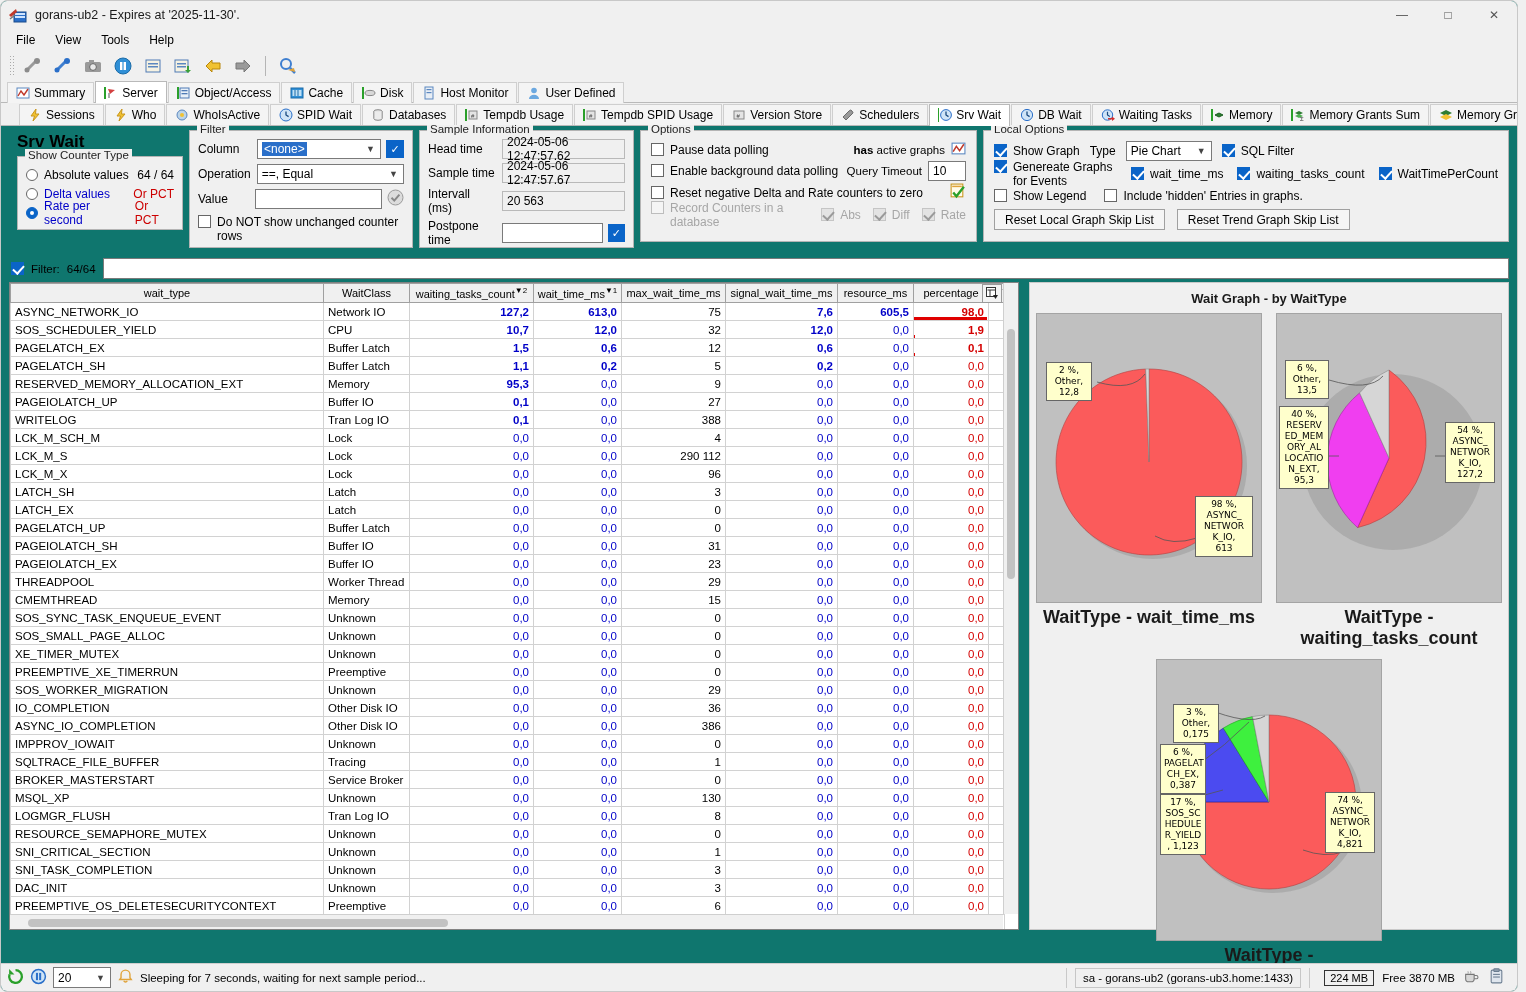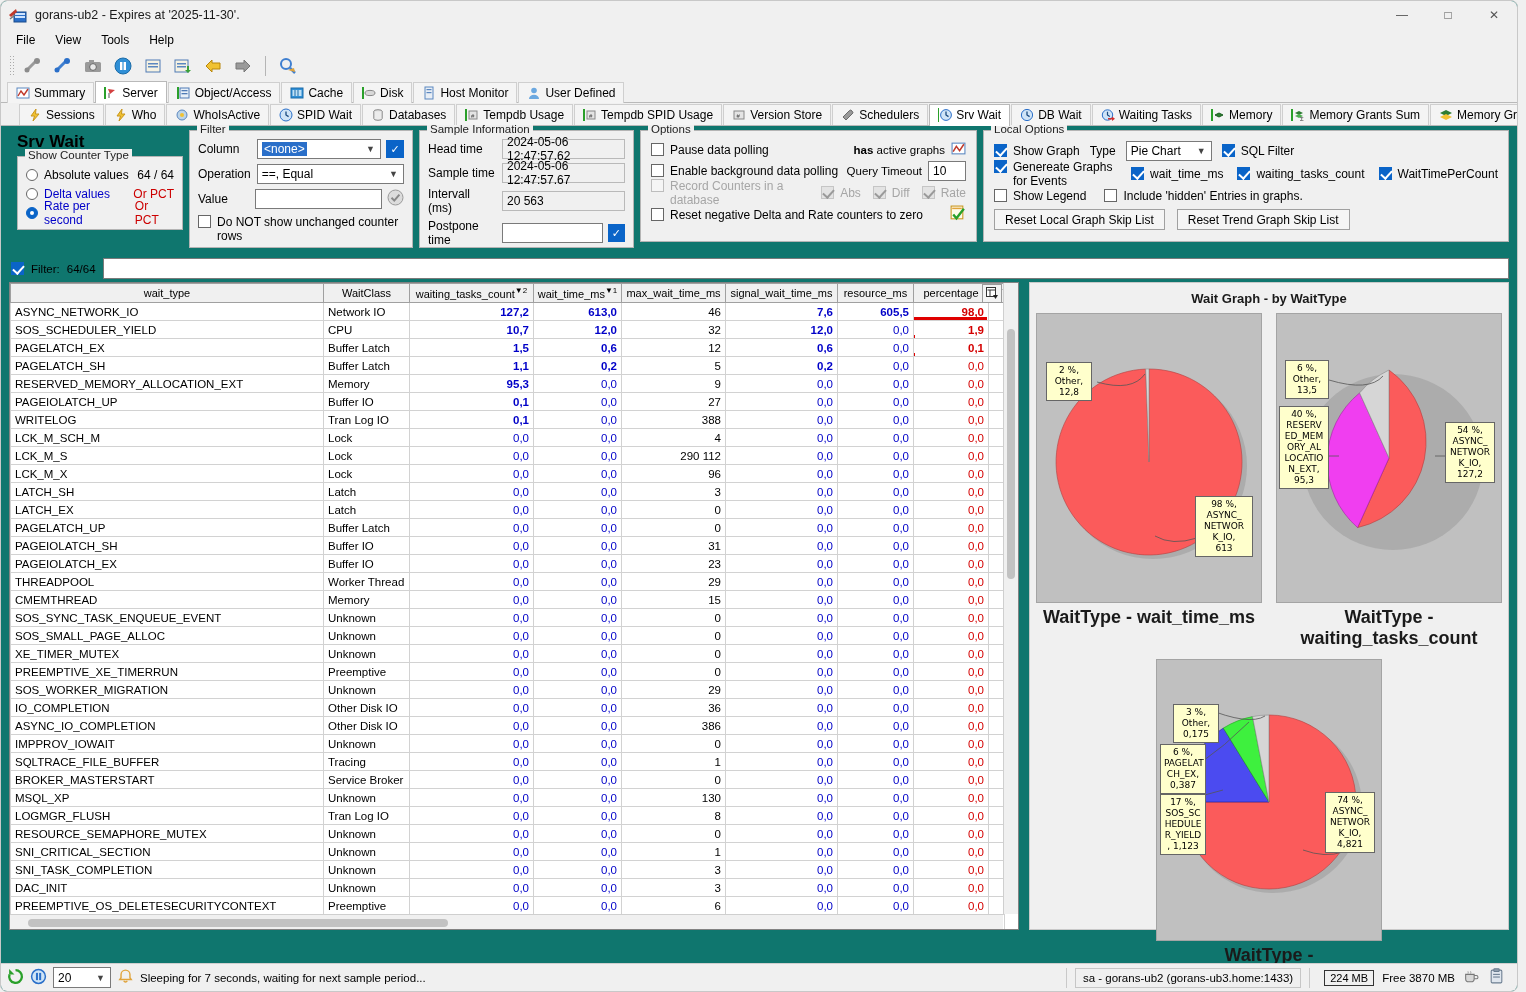--- a/index.html
+++ b/index.html
@@ -493,49 +493,49 @@
         <div class="cbrow">
           <span class="cb"></span>
           <span>Enable background data polling</span>
         </div>
         <div style="margin-left:auto; display:flex; align-items:center; gap:6px;">
           <span style="font-size:11.5px;">Query Timeout</span>
           <div class="tinput" style="width:38px;">10</div>
         </div>
       </div>
       <div style="display:flex; align-items:center; height:22px;">
+        <div class="cbrow">
+          <span class="cb"></span>
+          <span>Reset negative Delta and Rate counters to zero</span>
+        </div>
+        <span style="margin-left:auto;"><svg width="17" height="17" viewBox="0 0 16 16">
+              <rect x="2" y="1" width="11" height="12" fill="#fffbe8" stroke="#c8961e"></rect>
+              <rect x="3" y="2.5" width="9" height="1.4" fill="#e0a33a"></rect>
+              <path d="M4 9 L7 12.5 L14 3.5" stroke="#2aa02a" stroke-width="2.2" fill="none"></path>
+            </svg></span>
+      </div>
+      <div style="display:flex; align-items:center; height:22px;">
         <div class="cbrow dis">
           <span class="cb dis"></span>
           <span>Record Counters in a database</span>
         </div>
         <div style="margin-left:auto; display:flex; align-items:center; gap:12px;">
           <div class="cbrow dis">
             <span class="cb dis on"></span>
             <span>Abs</span>
           </div>
           <div class="cbrow dis">
             <span class="cb dis on"></span>
             <span>Diff</span>
           </div>
           <div class="cbrow dis">
             <span class="cb dis on"></span>
             <span>Rate</span>
           </div>
         </div>
-      </div>
-      <div style="display:flex; align-items:center; height:22px;">
-        <div class="cbrow">
-          <span class="cb"></span>
-          <span>Reset negative Delta and Rate counters to zero</span>
-        </div>
-        <span style="margin-left:auto;"><svg width="17" height="17" viewBox="0 0 16 16">
-              <rect x="2" y="1" width="11" height="12" fill="#fffbe8" stroke="#c8961e"></rect>
-              <rect x="3" y="2.5" width="9" height="1.4" fill="#e0a33a"></rect>
-              <path d="M4 9 L7 12.5 L14 3.5" stroke="#2aa02a" stroke-width="2.2" fill="none"></path>
-            </svg></span>
       </div>
     </div>
 
     <div class="gbox" style="flex:1; height:112px; margin-left:6px; margin-right:4px; padding:8px 10px 0 10px;">
       <span class="legend">Local Options</span>
       <div style="display:flex; align-items:center; gap:10px; height:23px;">
         <div class="cbrow">
           <span class="cb on"></span>
           <span>Show Graph</span>
         </div>
@@ -625,21 +625,21 @@
             <th><span>percentage</span></th>
             <th><span>W</span></th>
           </tr>
         </thead>
         <tbody>
             <tr>
               <td>ASYNC_NETWORK_IO</td>
               <td>Network IO</td>
               <td class="num">127,2</td>
               <td class="num">613,0</td>
-              <td class="num plain">46</td>
+              <td class="num plain">75</td>
               <td class="num">7,6</td>
               <td class="num">605,5</td>
               <td class="pct" style="position: relative;">98,0<span class="bar" style="width: 98%;"></span></td>
               <td></td>
             </tr>
             <tr>
               <td>SOS_SCHEDULER_YIELD</td>
               <td>CPU</td>
               <td class="num">10,7</td>
               <td class="num">12,0</td>

